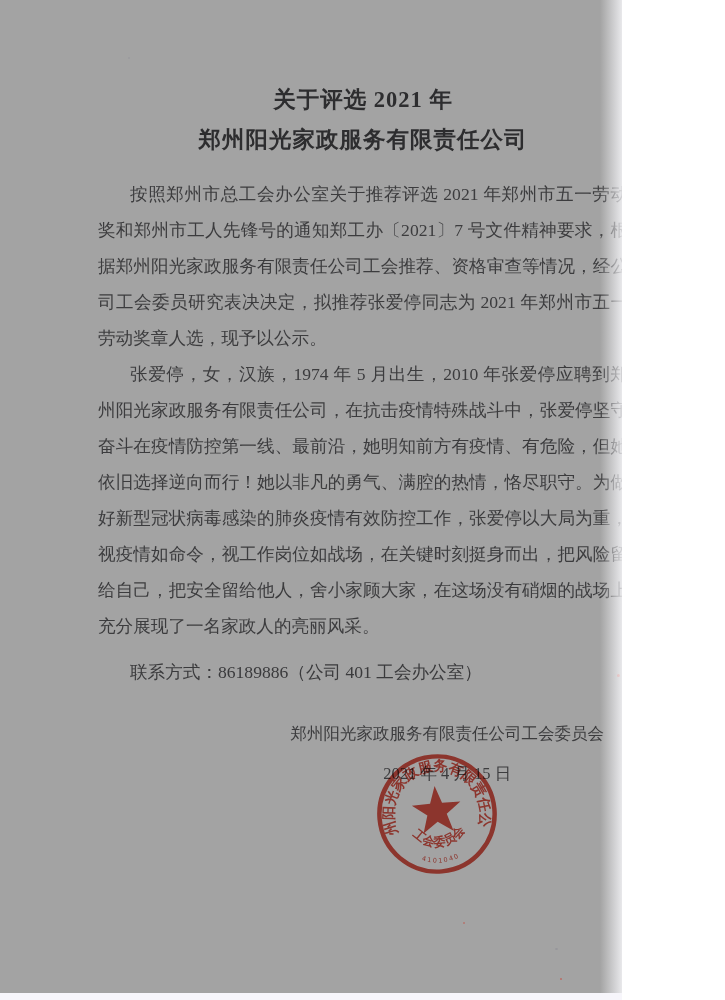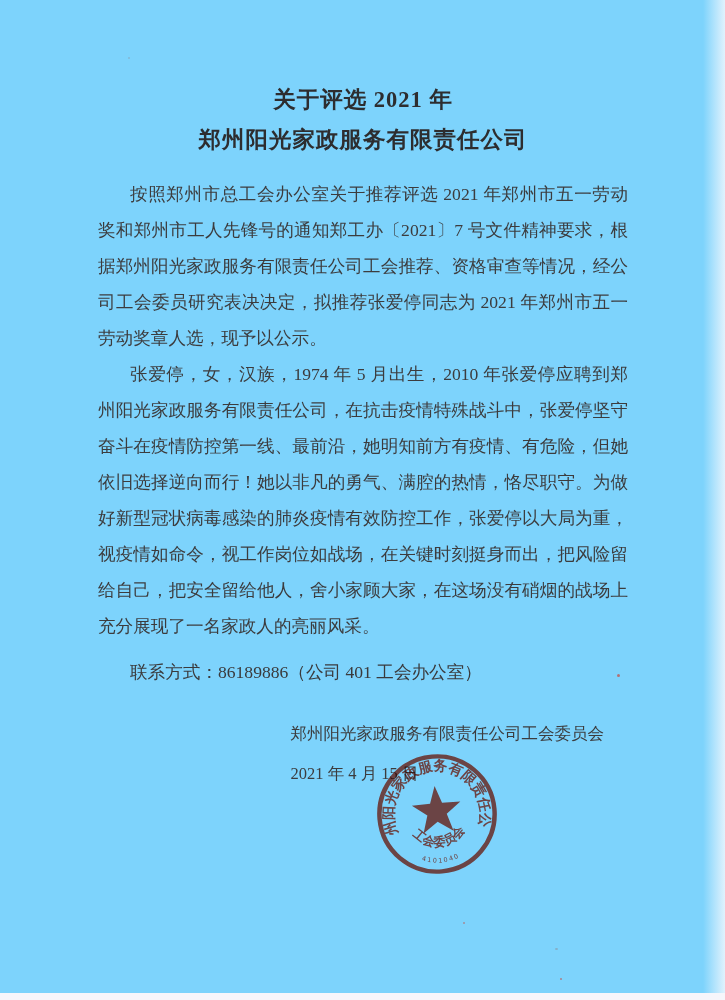--- a/index.html
+++ b/index.html
@@ -1,39 +1,39 @@
 <!DOCTYPE html>
 <html><head>
 <meta charset="utf-8">
 <style>
   html,body { margin:0; padding:0; }
   .page {
     position:relative;
-    width:725px; height:1000px;
-    background:#7dd3fc;
+    width:622px; height:1000px;
+    background:#a3a3a3;
     overflow:hidden;
     font-family:"Liberation Serif","DejaVu Serif",serif;
     color:#3a3a3c;
   }
   .page::after { 
     content:""; position:absolute; left:0; right:0; bottom:0; height:7px;
     background:#f7f6fb; pointer-events:none;
   }
   .edge-right { position:absolute; top:0; right:0; width:22px; height:1000px;
     background:linear-gradient(to right, rgba(255,255,255,0), rgba(250,250,253,.8)); }
   .doc { position:absolute; left:98px; top:80px; width:530px; }
   .title { text-align:center; font-weight:bold; color:#2d2d2f;
     font-size:22.5px; line-height:40px; letter-spacing:1px; }
   .body-text { margin-top:16px; font-size:17.6px; line-height:36px;
     text-align:justify; color:#3c3c3e; }
   .body-text p { margin:0; text-indent:32px; }
   .notices { margin-top:9px; font-size:17.6px; }
   .notices div { line-height:38px; text-indent:32px; white-space:nowrap; }
   .signature { margin-top:28px; margin-right:24px; margin-left:auto;
-    width:fit-content; text-align:left; font-size:16.5px; color:#3c3c3e; }
+    width:fit-content; text-align:center; font-size:16.5px; color:#3c3c3e; }
   .signature .org { line-height:30px; white-space:nowrap; }
   .signature .date { line-height:30px; margin-top:10px; white-space:nowrap;font-family:Liberation Serif, serif; }
   .seal { position:absolute; left:373px; top:750px; width:128px; height:128px;
     mix-blend-mode:multiply; opacity:.88; transform:rotate(-5deg); }
   .speck { position:absolute; border-radius:50%; pointer-events:none; }
   .speck.red { background:#c9473c; }
   .speck.dark { background:#8b8b96; }
 </style>
 </head>
 <body>

